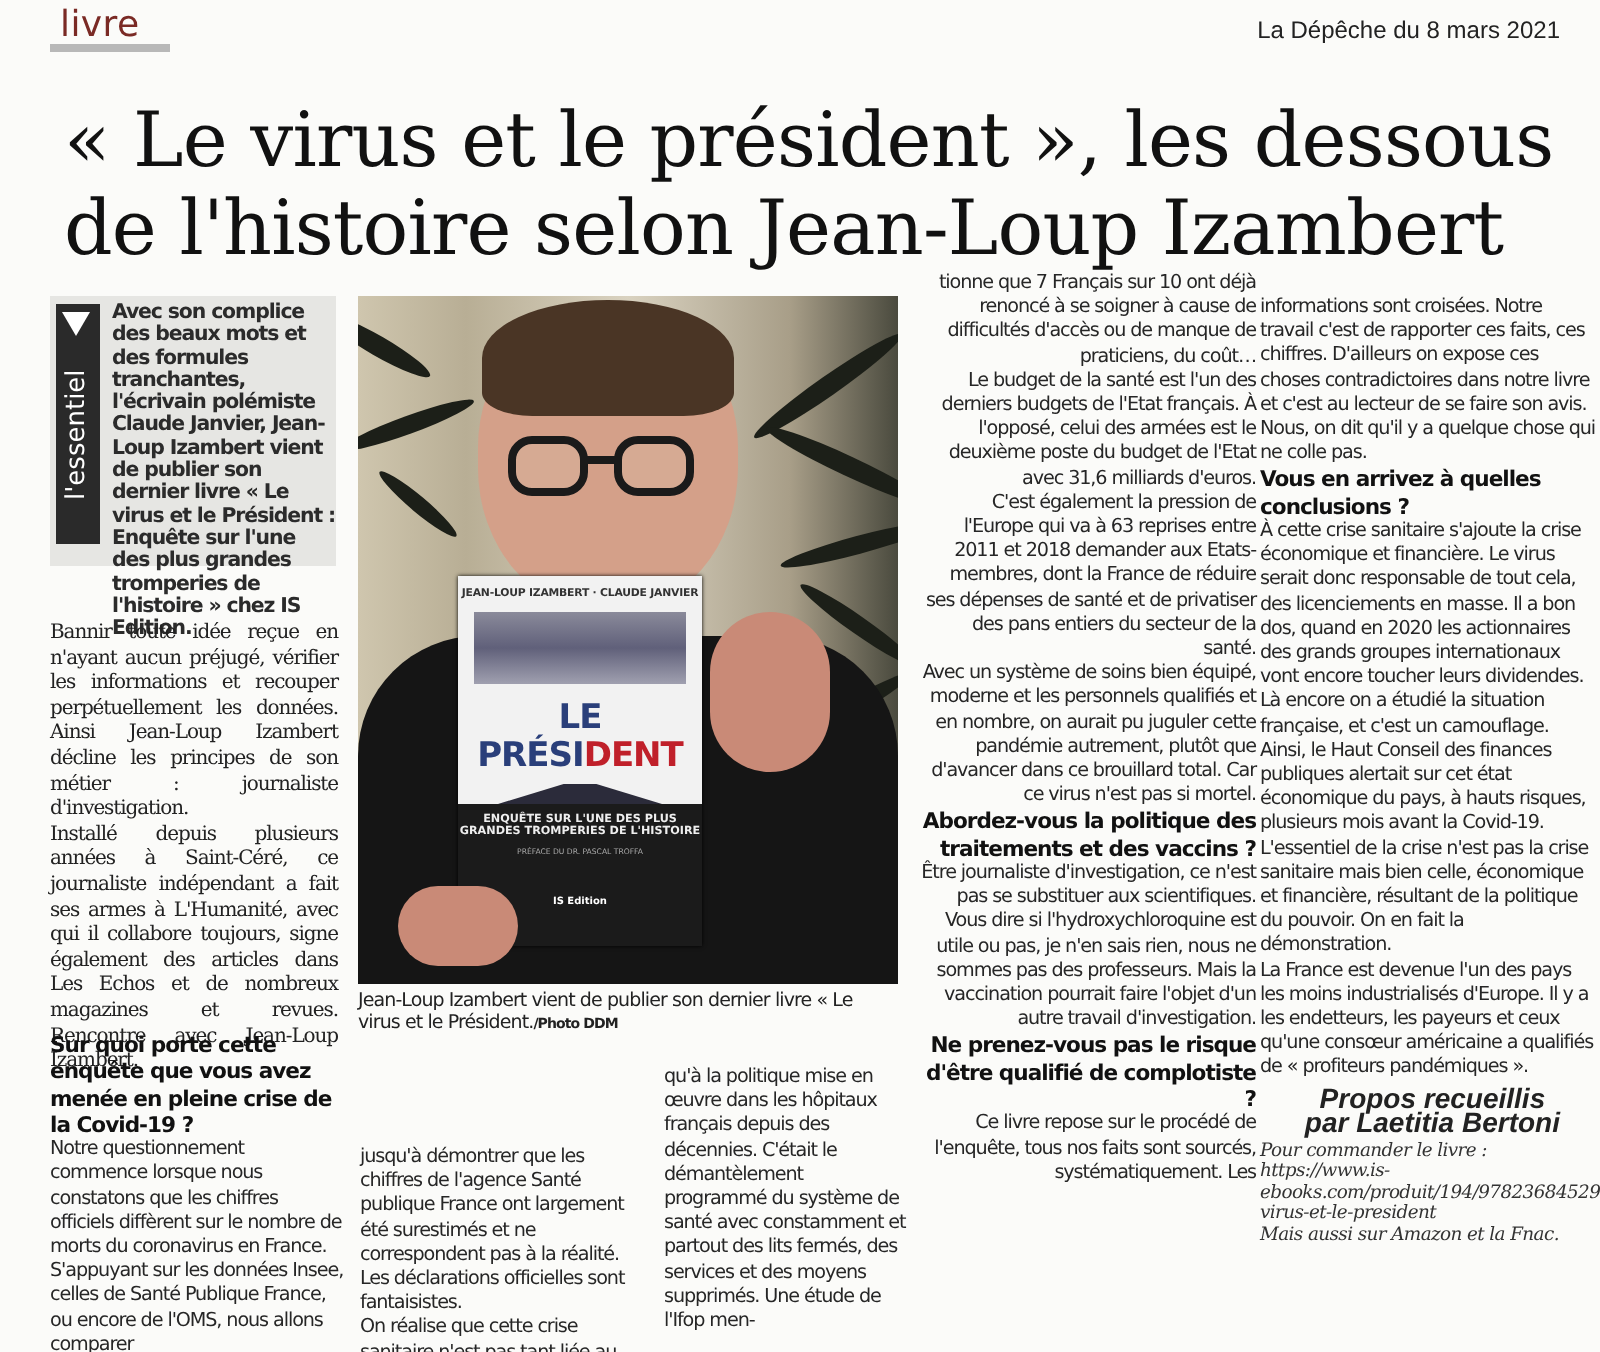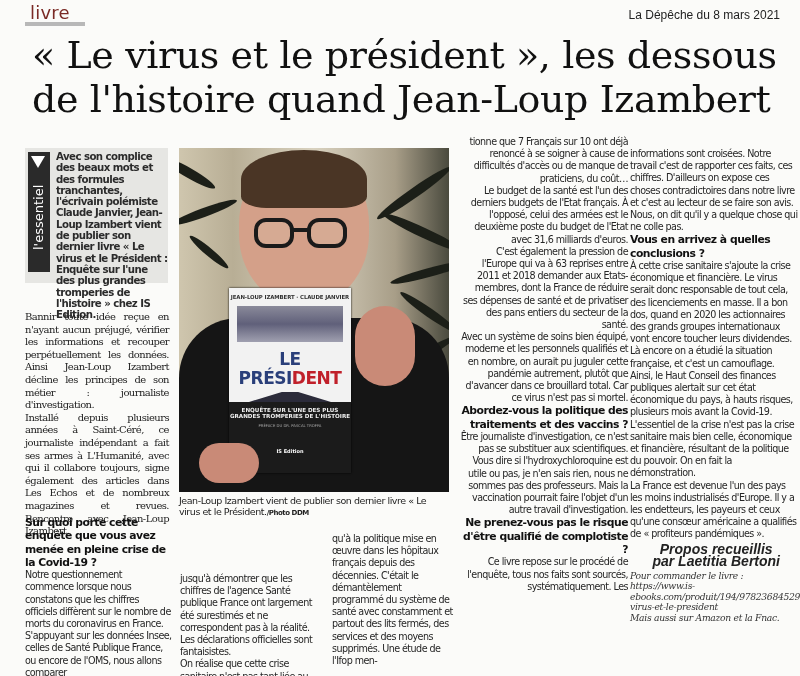--- a/index.html
+++ b/index.html
@@ -3,21 +3,21 @@
 <meta charset="utf-8">
 <style>
   * { box-sizing: border-box; margin: 0; padding: 0; }
   html, body { width: 800px; height: 676px; overflow: hidden; background: #fbfbf9; }
   body { position: relative; font-family: "DejaVu Sans", sans-serif; color: #1e1e1e; }
 
   .rubric { position: absolute; left: 30px; top: 2px; font-family: "DejaVu Sans", sans-serif; font-size: 18px; color: #7a2a25; letter-spacing: 0.2px; }
   .rubric-bar { position: absolute; left: 25px; top: 22px; width: 60px; height: 4px; background: #b8b8b8; }
   .source { position: absolute; right: 20px; top: 8px; font-family: "Liberation Sans", sans-serif; font-size: 12px; color: #222; }
 
-  .headline { position: absolute; left: 32px; top: 33px; width: 760px; font-family: "DejaVu Serif", serif; font-size: 38px; line-height: 44px; color: #111; letter-spacing: -0.4px; white-space: nowrap; }
+  .headline { position: absolute; left: 32px; top: 48px; width: 760px; font-family: "DejaVu Serif", serif; font-size: 38px; line-height: 44px; color: #111; letter-spacing: -0.4px; white-space: nowrap; }
   .headline div { display: block; }
 
   
   .essentiel { position: absolute; left: 25px; top: 148px; width: 143px; height: 135px; background: #e6e6e3; }
   .essentiel-tab { position: absolute; left: 28px; top: 152px; width: 22px; height: 120px; background: #2a2a2a; }
   .essentiel-label { position: absolute; left: 28px; top: 272px; width: 120px; height: 22px; transform-origin: 0 0; transform: rotate(-90deg); color: #fff; font-family: "DejaVu Sans", sans-serif; font-size: 13px; line-height: 22px; padding-left: 22px; white-space: nowrap; }
   .essentiel-tri { position: absolute; left: 32px; top: 155px; width: 0; height: 0; border-top: 7px solid transparent; border-bottom: 7px solid transparent; border-left: 12px solid #fff; transform: rotate(90deg); }
   .essentiel-text { position: absolute; left: 56px; top: 151px; width: 112px; font-family: "DejaVu Sans", sans-serif; font-size: 10.2px; line-height: 11.3px; font-weight: bold; color: #2b2b2b; letter-spacing: -0.55px; }
 
   
@@ -65,21 +65,21 @@
 </style>
 </head>
 <body>
 
 <div class="rubric">livre</div>
 <div class="rubric-bar"></div>
 <div class="source">La Dépêche du 8 mars 2021</div>
 
 <div class="headline">
   <div>« Le virus et le président », les dessous</div>
-  <div>de l'histoire quand Jean-Loup Izambert</div>
+  <div>de l'histoire selon Jean-Loup Izambert</div>
 </div>
 
 <div class="essentiel"></div>
 <div class="essentiel-tab"></div>
 <div class="essentiel-label">l'essentiel</div>
 <div class="essentiel-tri"></div>
 <div class="essentiel-text">Avec son complice des beaux mots et des formules tranchantes, l'écrivain polémiste Claude Janvier, Jean-Loup Izambert vient de publier son dernier livre « Le virus et le Président : Enquête sur l'une des plus grandes tromperies de l'histoire » chez IS Edition.</div>
 
 <div class="intro">
   <p>Bannir toute idée reçue en n'ayant aucun préjugé, vérifier les informations et recouper perpétuellement les données. Ainsi Jean-Loup Izambert décline les principes de son métier : journaliste d'investigation.</p>

